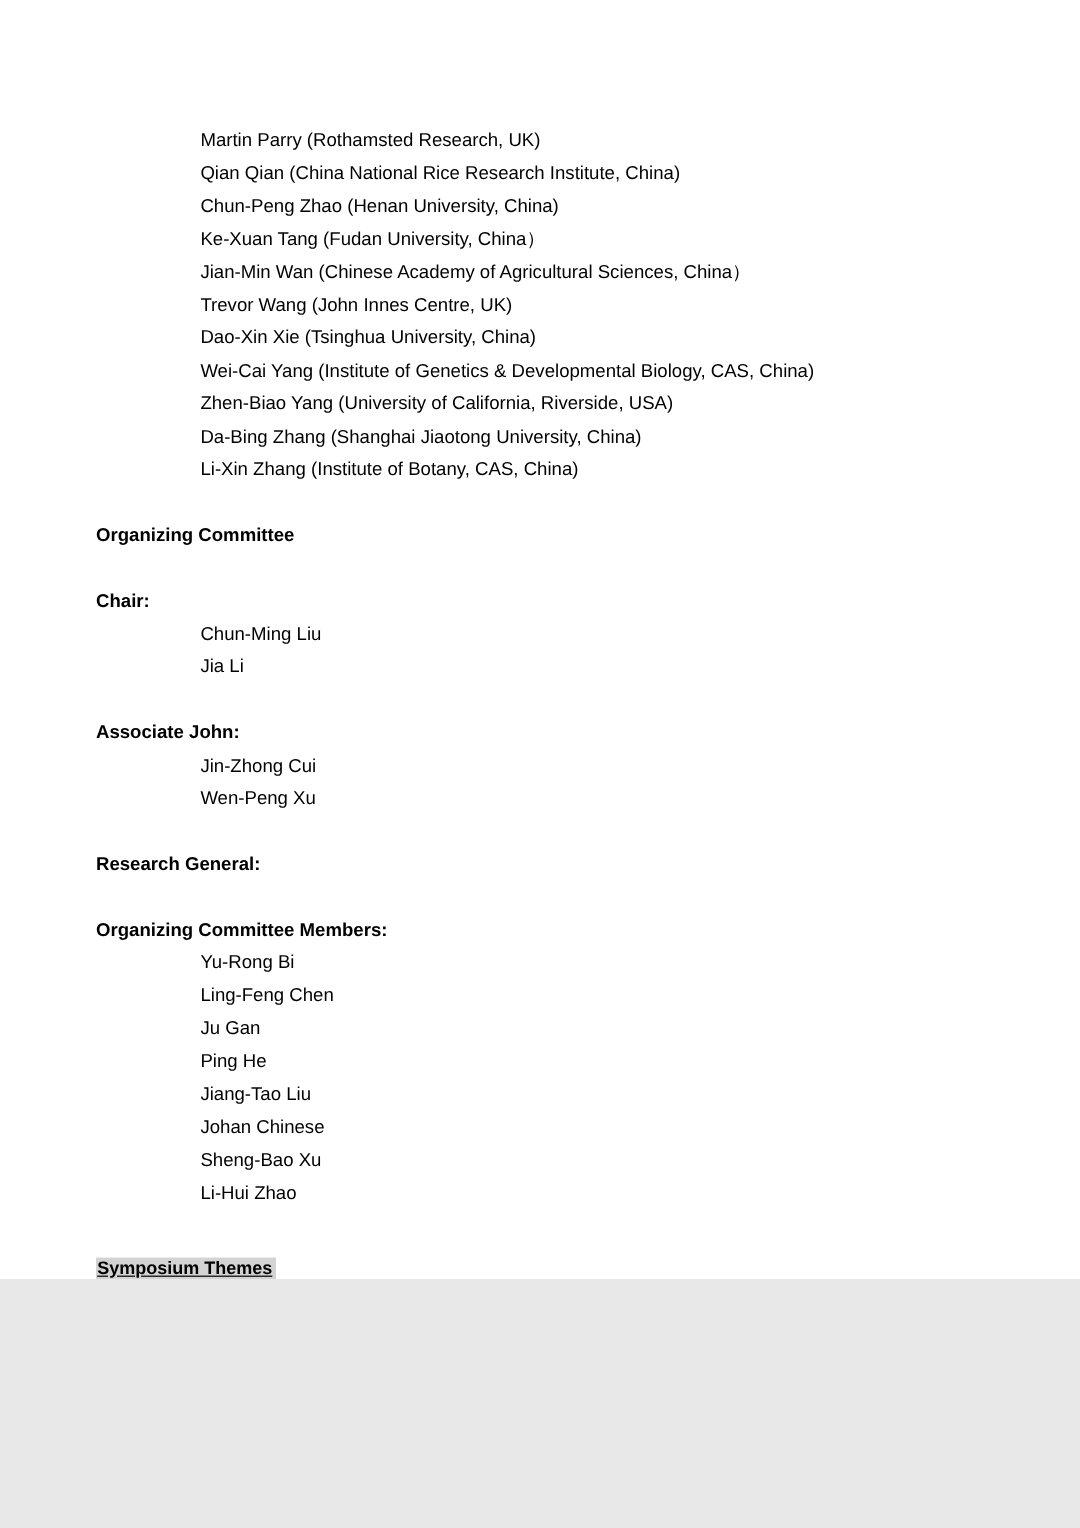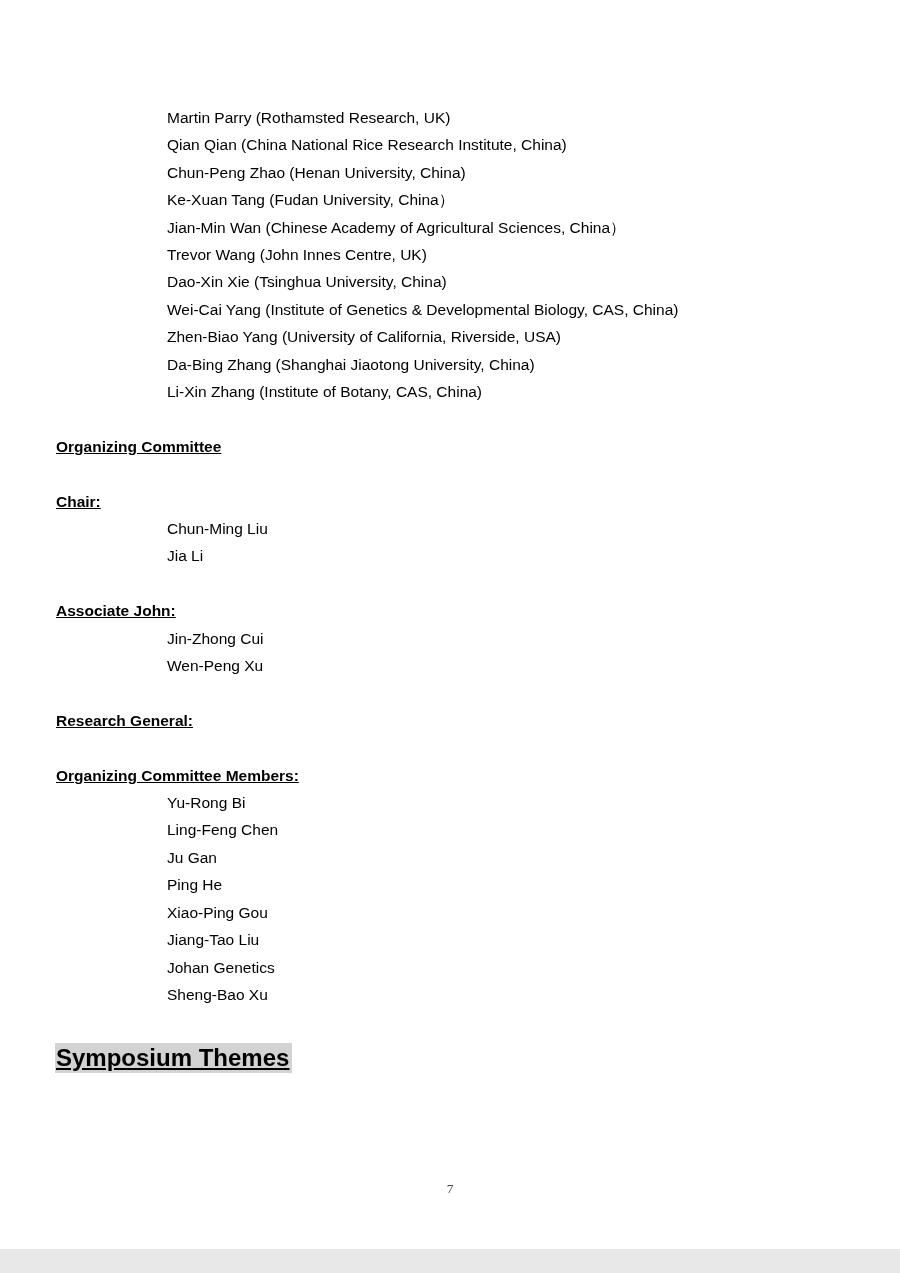--- a/index.html
+++ b/index.html
@@ -1,49 +1,48 @@
 <!DOCTYPE html>
 <html><head>
 <meta charset="utf-8">
 <style>
   * { margin: 0; padding: 0; box-sizing: border-box; }
   html, body { background: #e8e8e8; }
   .page {
     position: relative;
     width: 900px;
-    height: 1249px;
+    height: 1066px;
     background: #ffffff;
     font-family: "Liberation Sans", "DejaVu Sans", sans-serif;
     color: #000000;
     overflow: hidden;
     margin: 0 auto;
   }
   .content {
     position: absolute;
     top: 104px;
     left: 0;
     right: 0;
   }
   .line {
     line-height: 27.4px;
     font-size: 15.5px;
     white-space: nowrap;
   }
   .indent { padding-left: 167px; }
   .head {
-    padding-left: 56px;
+    padding-left: 80px;
     font-weight: 700;
-    text-decoration: underline;
   }
   .sp { height: 27.4px; }
   .themes-line {
-    padding-left: 55px;
+    padding-left: 80px;
     margin-top: 7px;
     line-height: 30px;
-    font-size: 24px;
+    font-size: 15px;
     font-weight: 700;
     text-decoration: underline;
   }
   .hl {
     background: #d3d3d3;
     padding: 1px 3px 2px 1px;
   }
   .page-number {
     position: absolute;
     top: 1181px;
@@ -91,24 +90,24 @@
     <div class="sp"></div>
     <div class="line head">Research General:</div>
 
     <div class="sp"></div>
     <div class="line head">Organizing Committee Members:</div>
     <div>
       <div class="line indent">Yu-Rong Bi</div>
       <div class="line indent">Ling-Feng Chen</div>
       <div class="line indent">Ju Gan</div>
       <div class="line indent">Ping He</div>
-      <div class="line indent">Xiao-Ping Gou</div>
       <div class="line indent">Jiang-Tao Liu</div>
-      <div class="line indent">Johan Genetics</div>
+      <div class="line indent">Johan Chinese</div>
       <div class="line indent">Sheng-Bao Xu</div>
+      <div class="line indent">Li-Hui Zhao</div>
     </div>
 
     <div class="sp"></div>
     <div class="themes-line">
       <span class="hl">Symposium Themes</span>
     </div>
 
   </div>
 
   <div class="page-number">7</div>

